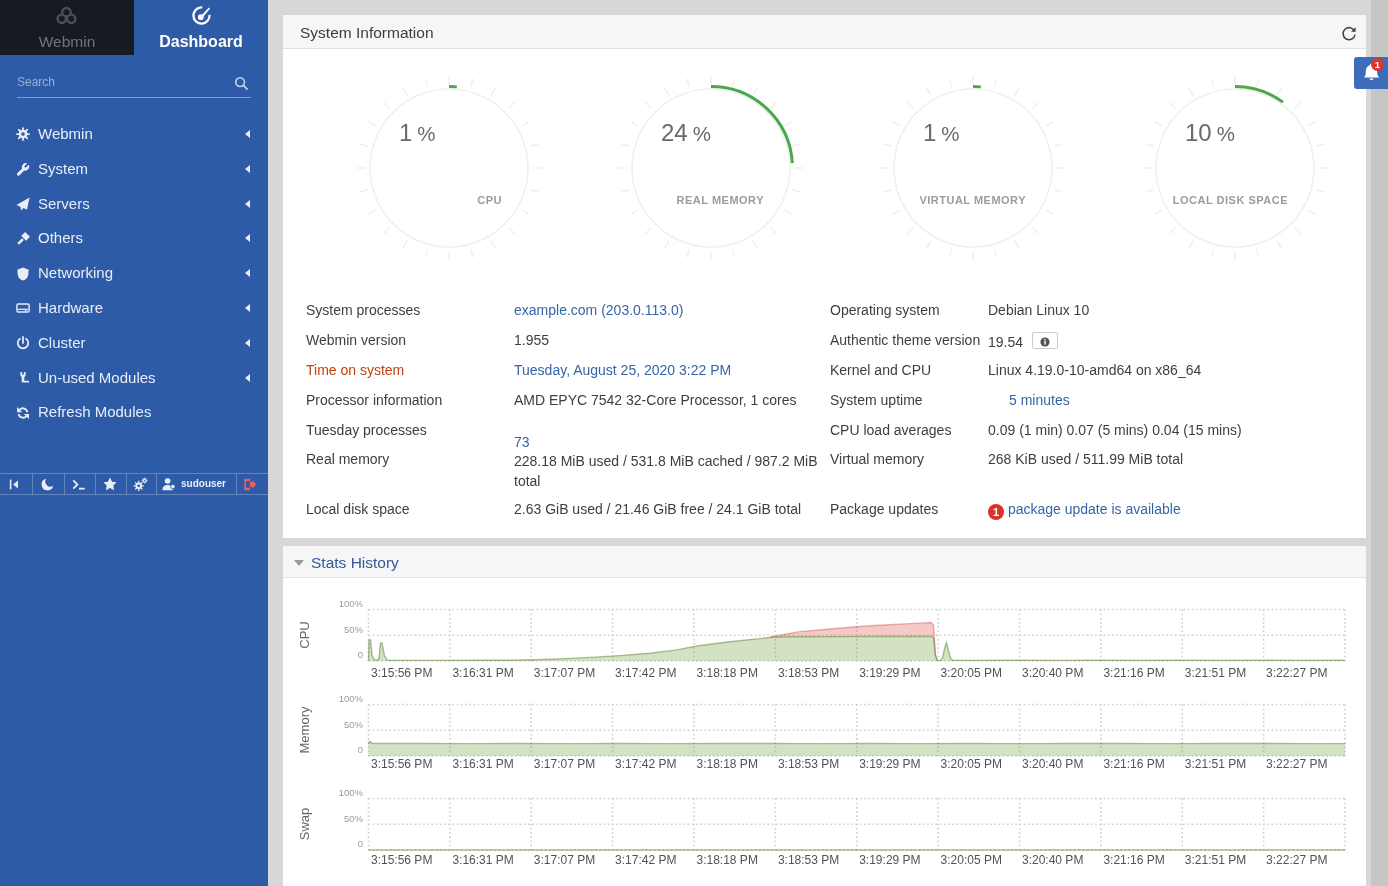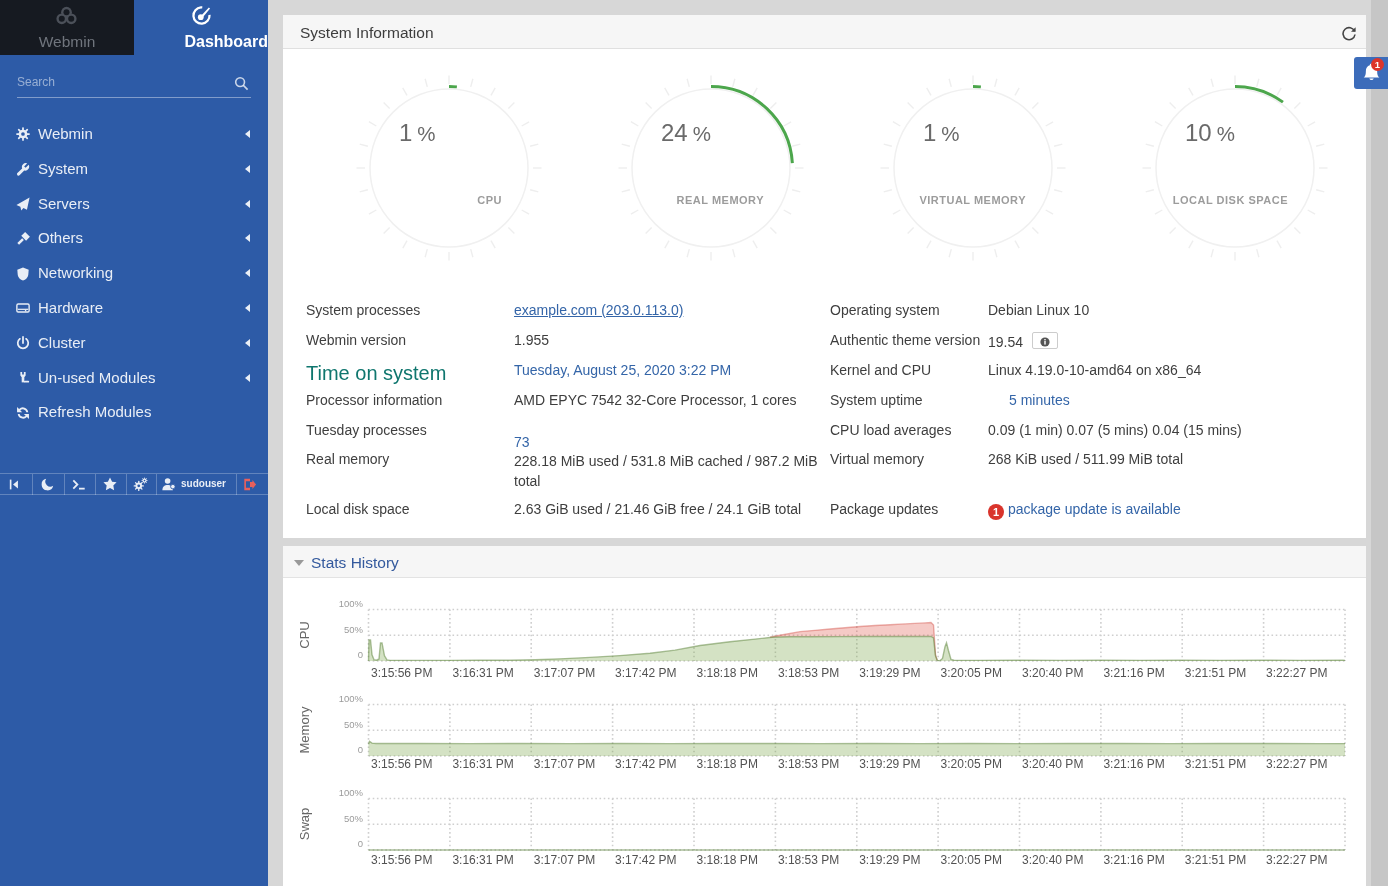--- a/index.html
+++ b/index.html
@@ -131,24 +131,24 @@
 <line x1="27.3" y1="58.0" x2="19.9" y2="53.7" stroke="#eeeeee" stroke-width="1.4"></line>
 <line x1="40.6" y1="40.6" x2="34.6" y2="34.6" stroke="#eeeeee" stroke-width="1.4"></line>
 <line x1="58.0" y1="27.3" x2="53.7" y2="19.9" stroke="#eeeeee" stroke-width="1.4"></line>
 <line x1="78.3" y1="18.9" x2="76.1" y2="10.7" stroke="#eeeeee" stroke-width="1.4"></line>
 <circle cx="100" cy="100" r="79" fill="none" stroke="#f0f0f0" stroke-width="1.5"></circle>
 <circle cx="100" cy="100" r="81.5" fill="none" stroke="#4ca64c" stroke-width="3" stroke-dasharray="51.2 512.1" transform="rotate(-90 100 100)"></circle>
 </svg>
 <div style="position:absolute;left:1185px;top:120.5px;font-size:24px;line-height:24px;color:#6a6a6a;">10<span style="font-size:20.5px;margin-left:5px;">%</span></div>
 <div style="position:absolute;left:1135px;top:194px;width:153px;text-align:right;font-size:11px;letter-spacing:.5px;color:#9c9c9c;font-weight:bold;">LOCAL DISK SPACE</div>
 <div style="position:absolute;left:306px;top:302px;font-size:14px;color:#3e3e3e;">System processes</div>
-<div style="position:absolute;left:514px;top:302px;font-size:14px;color:#3e3e3e;"><span style="color:#3465a8;text-decoration:underline;">example.com (203.0.113.0)</span></div>
+<div style="position:absolute;left:514px;top:302px;font-size:14px;color:#3e3e3e;"><span style="color:#3465a8;">example.com (203.0.113.0)</span></div>
 <div style="position:absolute;left:306px;top:332px;font-size:14px;color:#3e3e3e;">Webmin version</div>
 <div style="position:absolute;left:514px;top:332px;font-size:14px;color:#3e3e3e;">1.955</div>
-<div style="position:absolute;left:306px;top:362px;font-size:20px;color:#0f766e;">Time on system</div>
+<div style="position:absolute;left:306px;top:362px;font-size:14px;color:#c2410c;">Time on system</div>
 <div style="position:absolute;left:514px;top:362px;font-size:14px;color:#3e3e3e;"><span style="color:#3465a8;">Tuesday, August 25, 2020 3:22 PM</span></div>
 <div style="position:absolute;left:306px;top:392px;font-size:14px;color:#3e3e3e;">Processor information</div>
 <div style="position:absolute;left:514px;top:392px;font-size:14px;color:#3e3e3e;">AMD EPYC 7542 32-Core Processor, 1 cores</div>
 <div style="position:absolute;left:306px;top:422px;font-size:14px;color:#3e3e3e;">Tuesday processes</div>
 <div style="position:absolute;left:514px;top:434px;font-size:14px;color:#3e3e3e;"><span style="color:#3465a8;">73</span></div>
 <div style="position:absolute;left:306px;top:451px;font-size:14px;color:#3e3e3e;">Real memory</div>
 <div style="position:absolute;left:514px;top:451px;font-size:14px;color:#3e3e3e;"><span style="display:inline-block;width:308px;line-height:20px;">228.18 MiB used / 531.8 MiB cached / 987.2 MiB total</span></div>
 <div style="position:absolute;left:306px;top:501px;font-size:14px;color:#3e3e3e;">Local disk space</div>
 <div style="position:absolute;left:514px;top:501px;font-size:14px;color:#3e3e3e;">2.63 GiB used / 21.46 GiB free / 24.1 GiB total</div>
 <div style="position:absolute;left:830px;top:302px;font-size:14px;color:#3e3e3e;">Operating system</div>
@@ -297,21 +297,21 @@
       <circle cx="8" cy="4.6" r="2.3" fill="#161a21"></circle>
       <circle cx="4.4" cy="9.6" r="2.3" fill="#161a21"></circle>
       <circle cx="11.6" cy="9.6" r="2.3" fill="#161a21"></circle>
     </svg>
   <div class="abs" style="left:0;top:33px;width:134px;text-align:center;font-size:15.5px;color:#70757d;">Webmin</div>
   <svg style="position:absolute;left:192px;top:6px" width="19" height="19" viewBox="0 0 16 16">
       <circle cx="8" cy="8" r="6.8" fill="none" stroke="#fff" stroke-width="1.9" stroke-dasharray="33 9.7" transform="rotate(-4 8 8)"></circle>
       <circle cx="7.4" cy="9.4" r="2.4" fill="#fff"></circle>
       <path d="M6.7 9.2 14.2 1.2 15.2 2.2 8.3 10.6Z" fill="#fff"></path>
     </svg>
-  <div class="abs" style="left:134px;top:33px;width:134px;text-align:right;font-size:16px;font-weight:bold;color:#fff;">Dashboard</div>
+  <div class="abs" style="left:134px;top:33px;width:134px;text-align:center;font-size:16px;font-weight:bold;color:#fff;">Dashboard</div>
   <div class="abs" style="left:17px;top:75px;font-size:12px;color:rgba(255,255,255,.5);">Search</div>
   <svg style="position:absolute;left:234px;top:76px" width="15" height="15" viewBox="0 0 16 16">
       <circle cx="6.5" cy="6.5" r="4.7" fill="none" stroke="rgba(255,255,255,.75)" stroke-width="1.7"></circle>
       <line x1="10" y1="10" x2="14.5" y2="14.5" stroke="rgba(255,255,255,.75)" stroke-width="1.7"></line>
     </svg>
   <div class="abs" style="left:17px;top:97px;width:234px;height:1px;background:rgba(255,255,255,.4);"></div>
   <svg style="position:absolute;left:16px;top:127.4px" width="14" height="14" viewBox="0 0 16 16">
       <rect x="7" y="0.2" width="2" height="4" rx="0.8" fill="#e9eef6" transform="rotate(0 8 8)"></rect>
       <rect x="7" y="0.2" width="2" height="4" rx="0.8" fill="#e9eef6" transform="rotate(45 8 8)"></rect>
       <rect x="7" y="0.2" width="2" height="4" rx="0.8" fill="#e9eef6" transform="rotate(90 8 8)"></rect>

